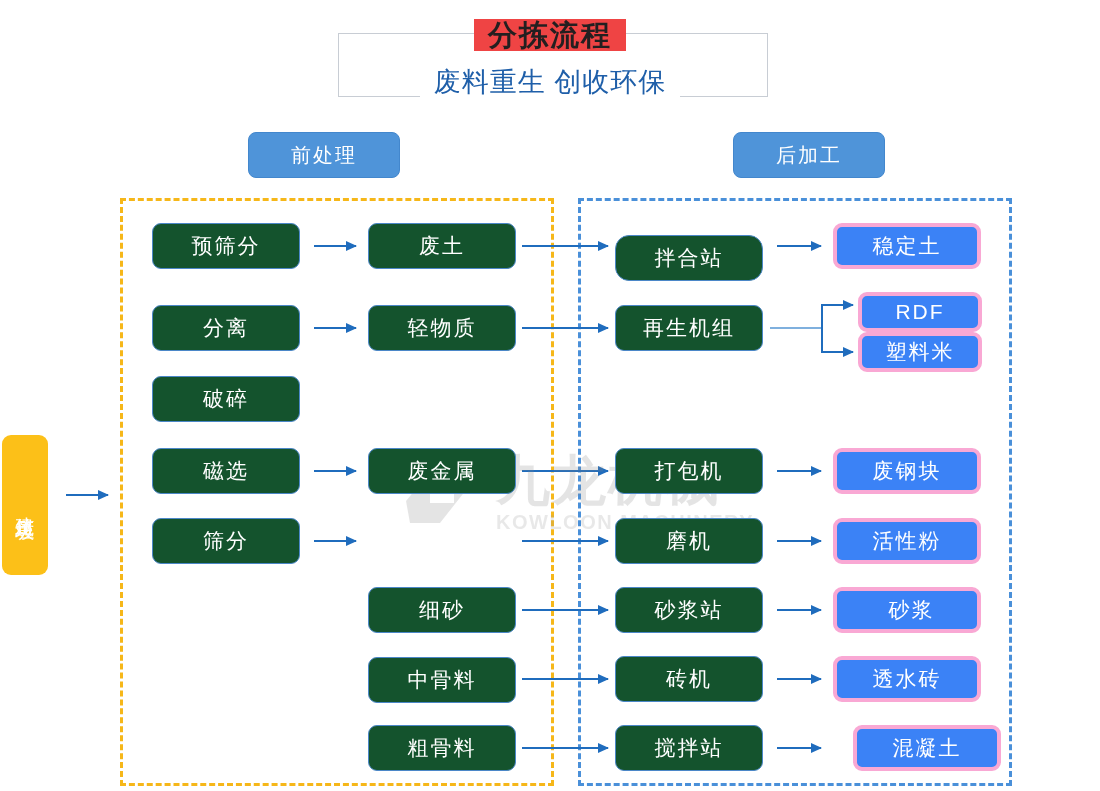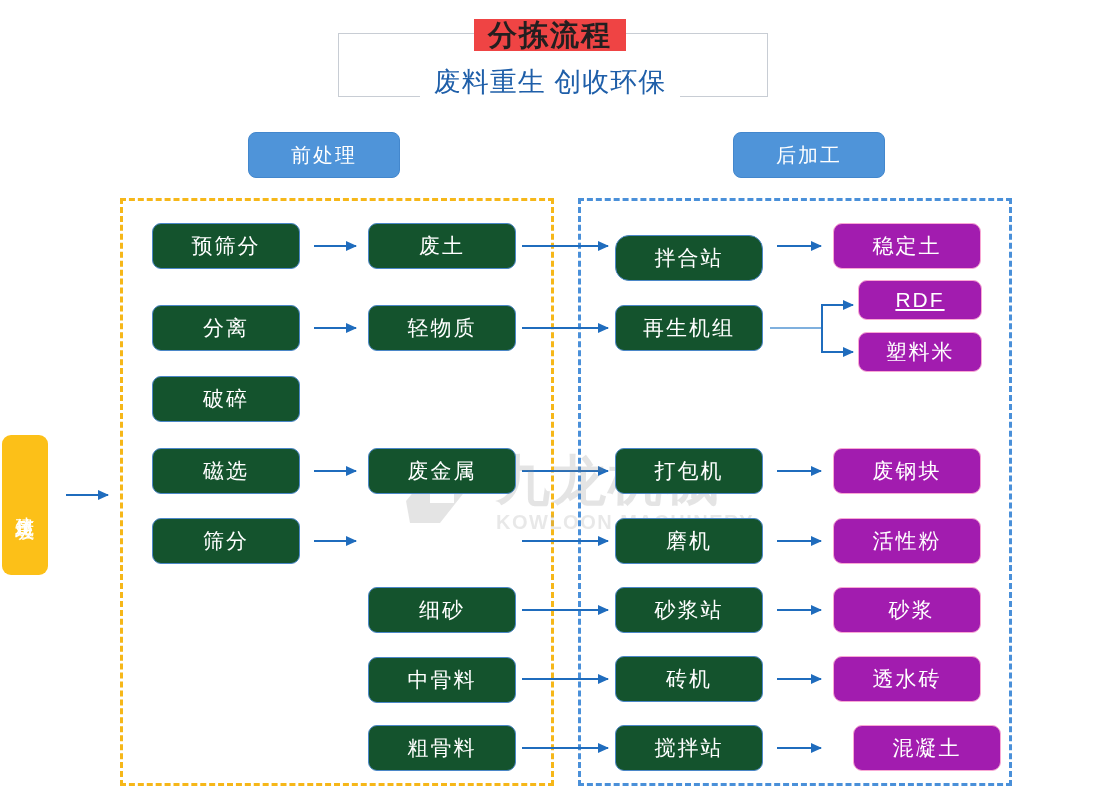--- a/index.html
+++ b/index.html
@@ -156,22 +156,22 @@
     font-size: 21px;
     letter-spacing: 2px;
     z-index: 6;
     box-sizing: border-box;
   }
   .node.light {
     background: #14532d;
     border: 1px solid #4b87c8;
   }
   .node.dark {
-    background: #a21caf;
-    border: 1px solid #f9a8d4;
+    background: #3b82f6;
+    border: 4px solid #f9a8d4;
   }
   .node.small {
     height: 40px;
     font-size: 21px;
   }
 
   
   .c1 { left: 152px; width: 148px; }
   .c2 { left: 368px; width: 148px; }
   .c3 { left: 615px; width: 148px; }
@@ -271,21 +271,21 @@
   <div class="arrow" style="left:777px; top:609px; width:44px;"></div>
   <div class="arrow" style="left:777px; top:678px; width:44px;"></div>
   <div class="arrow" style="left:777px; top:747px; width:44px;"></div>
 
   <div class="arrow noheadline" style="left:770px; top:327px; width:52px;"></div>
   <div class="vline" style="left:821px; top:304px; height:48px;"></div>
   <div class="arrow" style="left:821px; top:304px; width:32px;"></div>
   <div class="arrow" style="left:821px; top:351px; width:32px;"></div>
 
   <div class="node dark c4" style="top:223px;">稳定土</div>
-  <div class="node dark c4b small" style="top:280px;text-decoration:underline;">RDF</div>
+  <div class="node dark c4b small" style="top:292px;">RDF</div>
   <div class="node dark c4b small" style="top:332px;text-align:center;">塑料米</div>
   <div class="node dark c4" style="top:448px;">废钢块</div>
   <div class="node dark c4" style="top:518px;">活性粉</div>
   <div class="node dark c4" style="top:587px;padding-left:9px;">砂浆</div>
   <div class="node dark c4" style="top:656px;">透水砖</div>
   <div class="node dark c4" style="top:725px;margin-left:20px;">混凝土</div>
 
 </div>
 
 </body></html>

